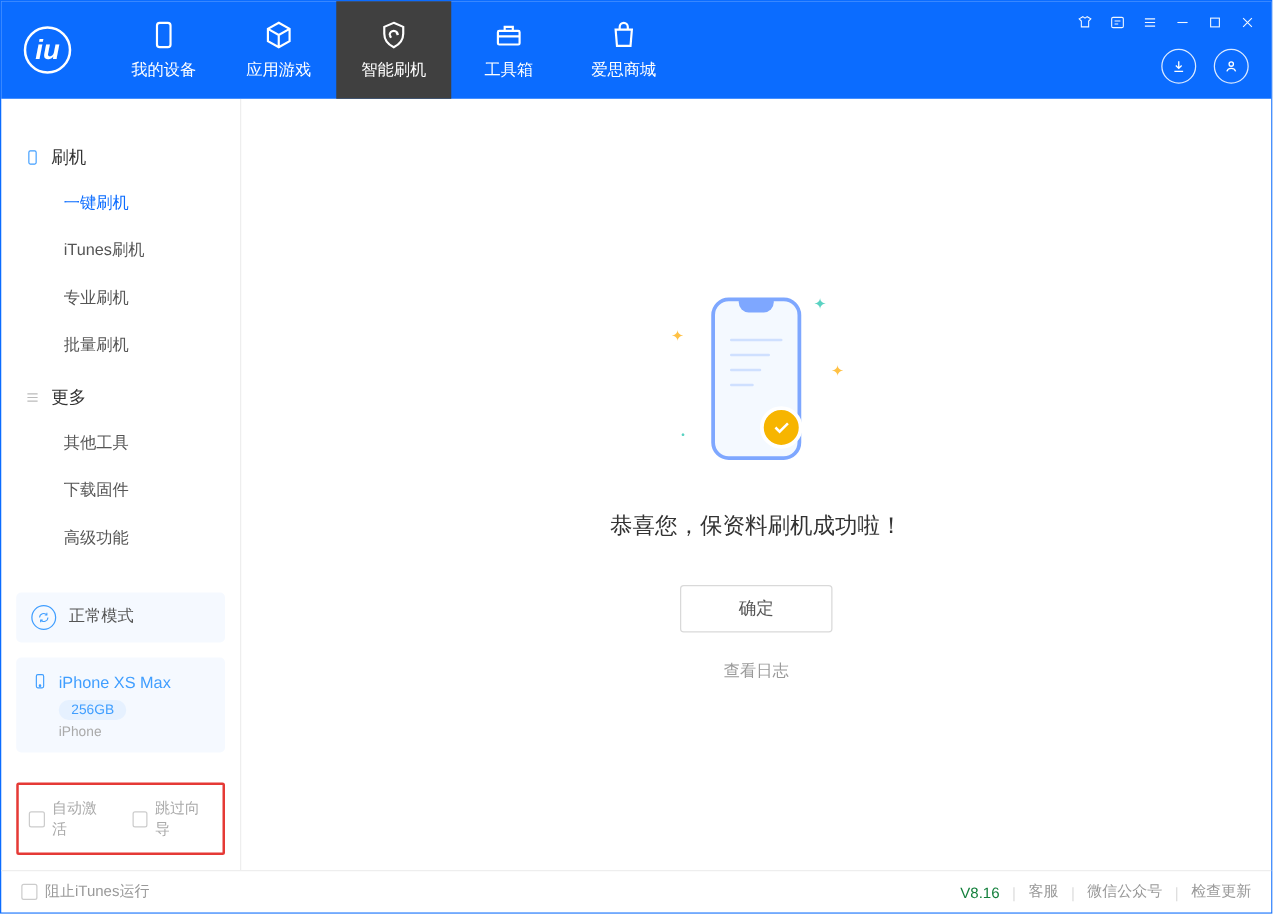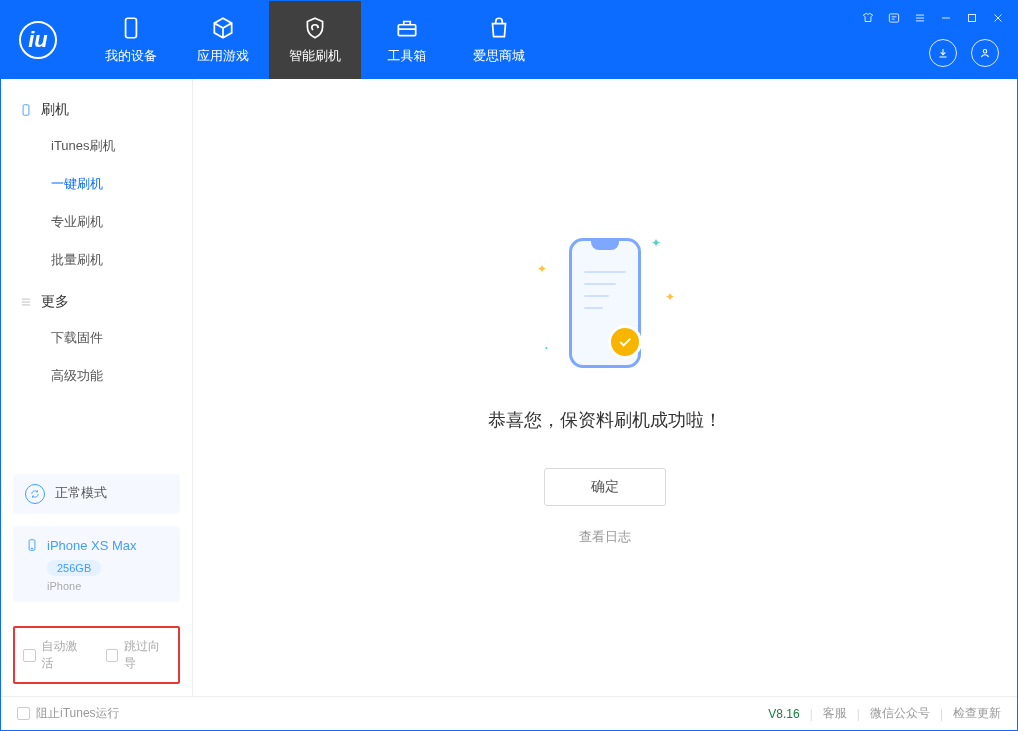--- a/index.html
+++ b/index.html
@@ -17,21 +17,21 @@
 .tab-icon { width: 26px; height: 26px; display: flex; align-items: center; justify-content: center; }
 .tab-icon svg { width: 26px; height: 26px; fill: none; stroke: #fff; stroke-width: 1.6; }
 .header-right { position: absolute; right: 10px; top: 8px; display: flex; gap: 8px; align-items: center; }
 .win-btn { width: 18px; height: 18px; display: flex; align-items: center; justify-content: center; cursor: pointer; opacity: .95; }
 .win-btn svg { width: 14px; height: 14px; stroke: #fff; fill: none; stroke-width: 1.5; }
 .header-right-bottom { position: absolute; right: 18px; bottom: 12px; display: flex; gap: 14px; align-items: center; }
 .circ-btn { width: 28px; height: 28px; border: 1.5px solid rgba(255,255,255,.85); border-radius: 50%; display: flex; align-items: center; justify-content: center; cursor: pointer; }
 .circ-btn svg { width: 14px; height: 14px; stroke: #fff; fill: none; stroke-width: 1.8; }
 
 .body { flex: 1; display: flex; overflow: hidden; }
-.sidebar { width: 192px; border-right: 1px solid #eee; display: flex; flex-direction: column; padding-top: 14px; }
+.sidebar { width: 192px; border-right: 1px solid #eee; display: flex; flex-direction: column; padding-top: 30px; }
 .side-group { margin-bottom: 6px; }
 .side-head { display: flex; align-items: center; gap: 8px; padding: 8px 18px; color: #333; font-size: 14px; font-weight: 500; }
 .side-head svg { width: 14px; height: 14px; stroke: #409eff; fill: none; stroke-width: 1.6; }
 .side-head.more svg { stroke: #bbb; }
 .side-items { }
 .side-item { padding: 10px 10px 10px 50px; font-size: 13px; color: #555; cursor: pointer; }
 .side-item.active { color: #0b6cff; }
 .side-spacer { flex: 1; }
 
 .mode-card, .device-card { margin: 6px 12px; background: #f5f9ff; border-radius: 4px; padding: 10px 12px; font-size: 13px; color: #555; }
@@ -179,34 +179,35 @@
   <div class="body">
     <div class="sidebar">
       <div class="side-group">
         <div class="side-head">
           <svg viewBox="0 0 24 24">
               <rect x="7" y="3" width="10" height="18" rx="2"></rect>
             </svg>
           <span>刷机</span>
         </div>
         <div class="side-items">
+          <div class="side-item active">一键刷机</div>
           <div class="side-item">iTunes刷机</div>
-          <div class="side-item active">一键刷机</div>
           <div class="side-item">专业刷机</div>
           <div class="side-item">批量刷机</div>
         </div>
       </div>
       <div class="side-group">
         <div class="side-head more">
           <svg viewBox="0 0 24 24">
               <path d="M5 7h14M5 12h14M5 17h14"></path>
             </svg>
           <span>更多</span>
         </div>
         <div class="side-items">
+          <div class="side-item">其他工具</div>
           <div class="side-item">下载固件</div>
           <div class="side-item">高级功能</div>
         </div>
       </div>
       <div class="side-spacer"></div>
       <div class="mode-card">
         <div class="mode-icon">
             <svg viewBox="0 0 24 24">
               <path d="M4 12a8 8 0 0114-5M20 12a8 8 0 01-14 5" fill="none" stroke="#409eff" stroke-width="2"></path>
               <path d="M18 3v4h-4M6 21v-4h4" fill="none" stroke="#409eff" stroke-width="2"></path>

